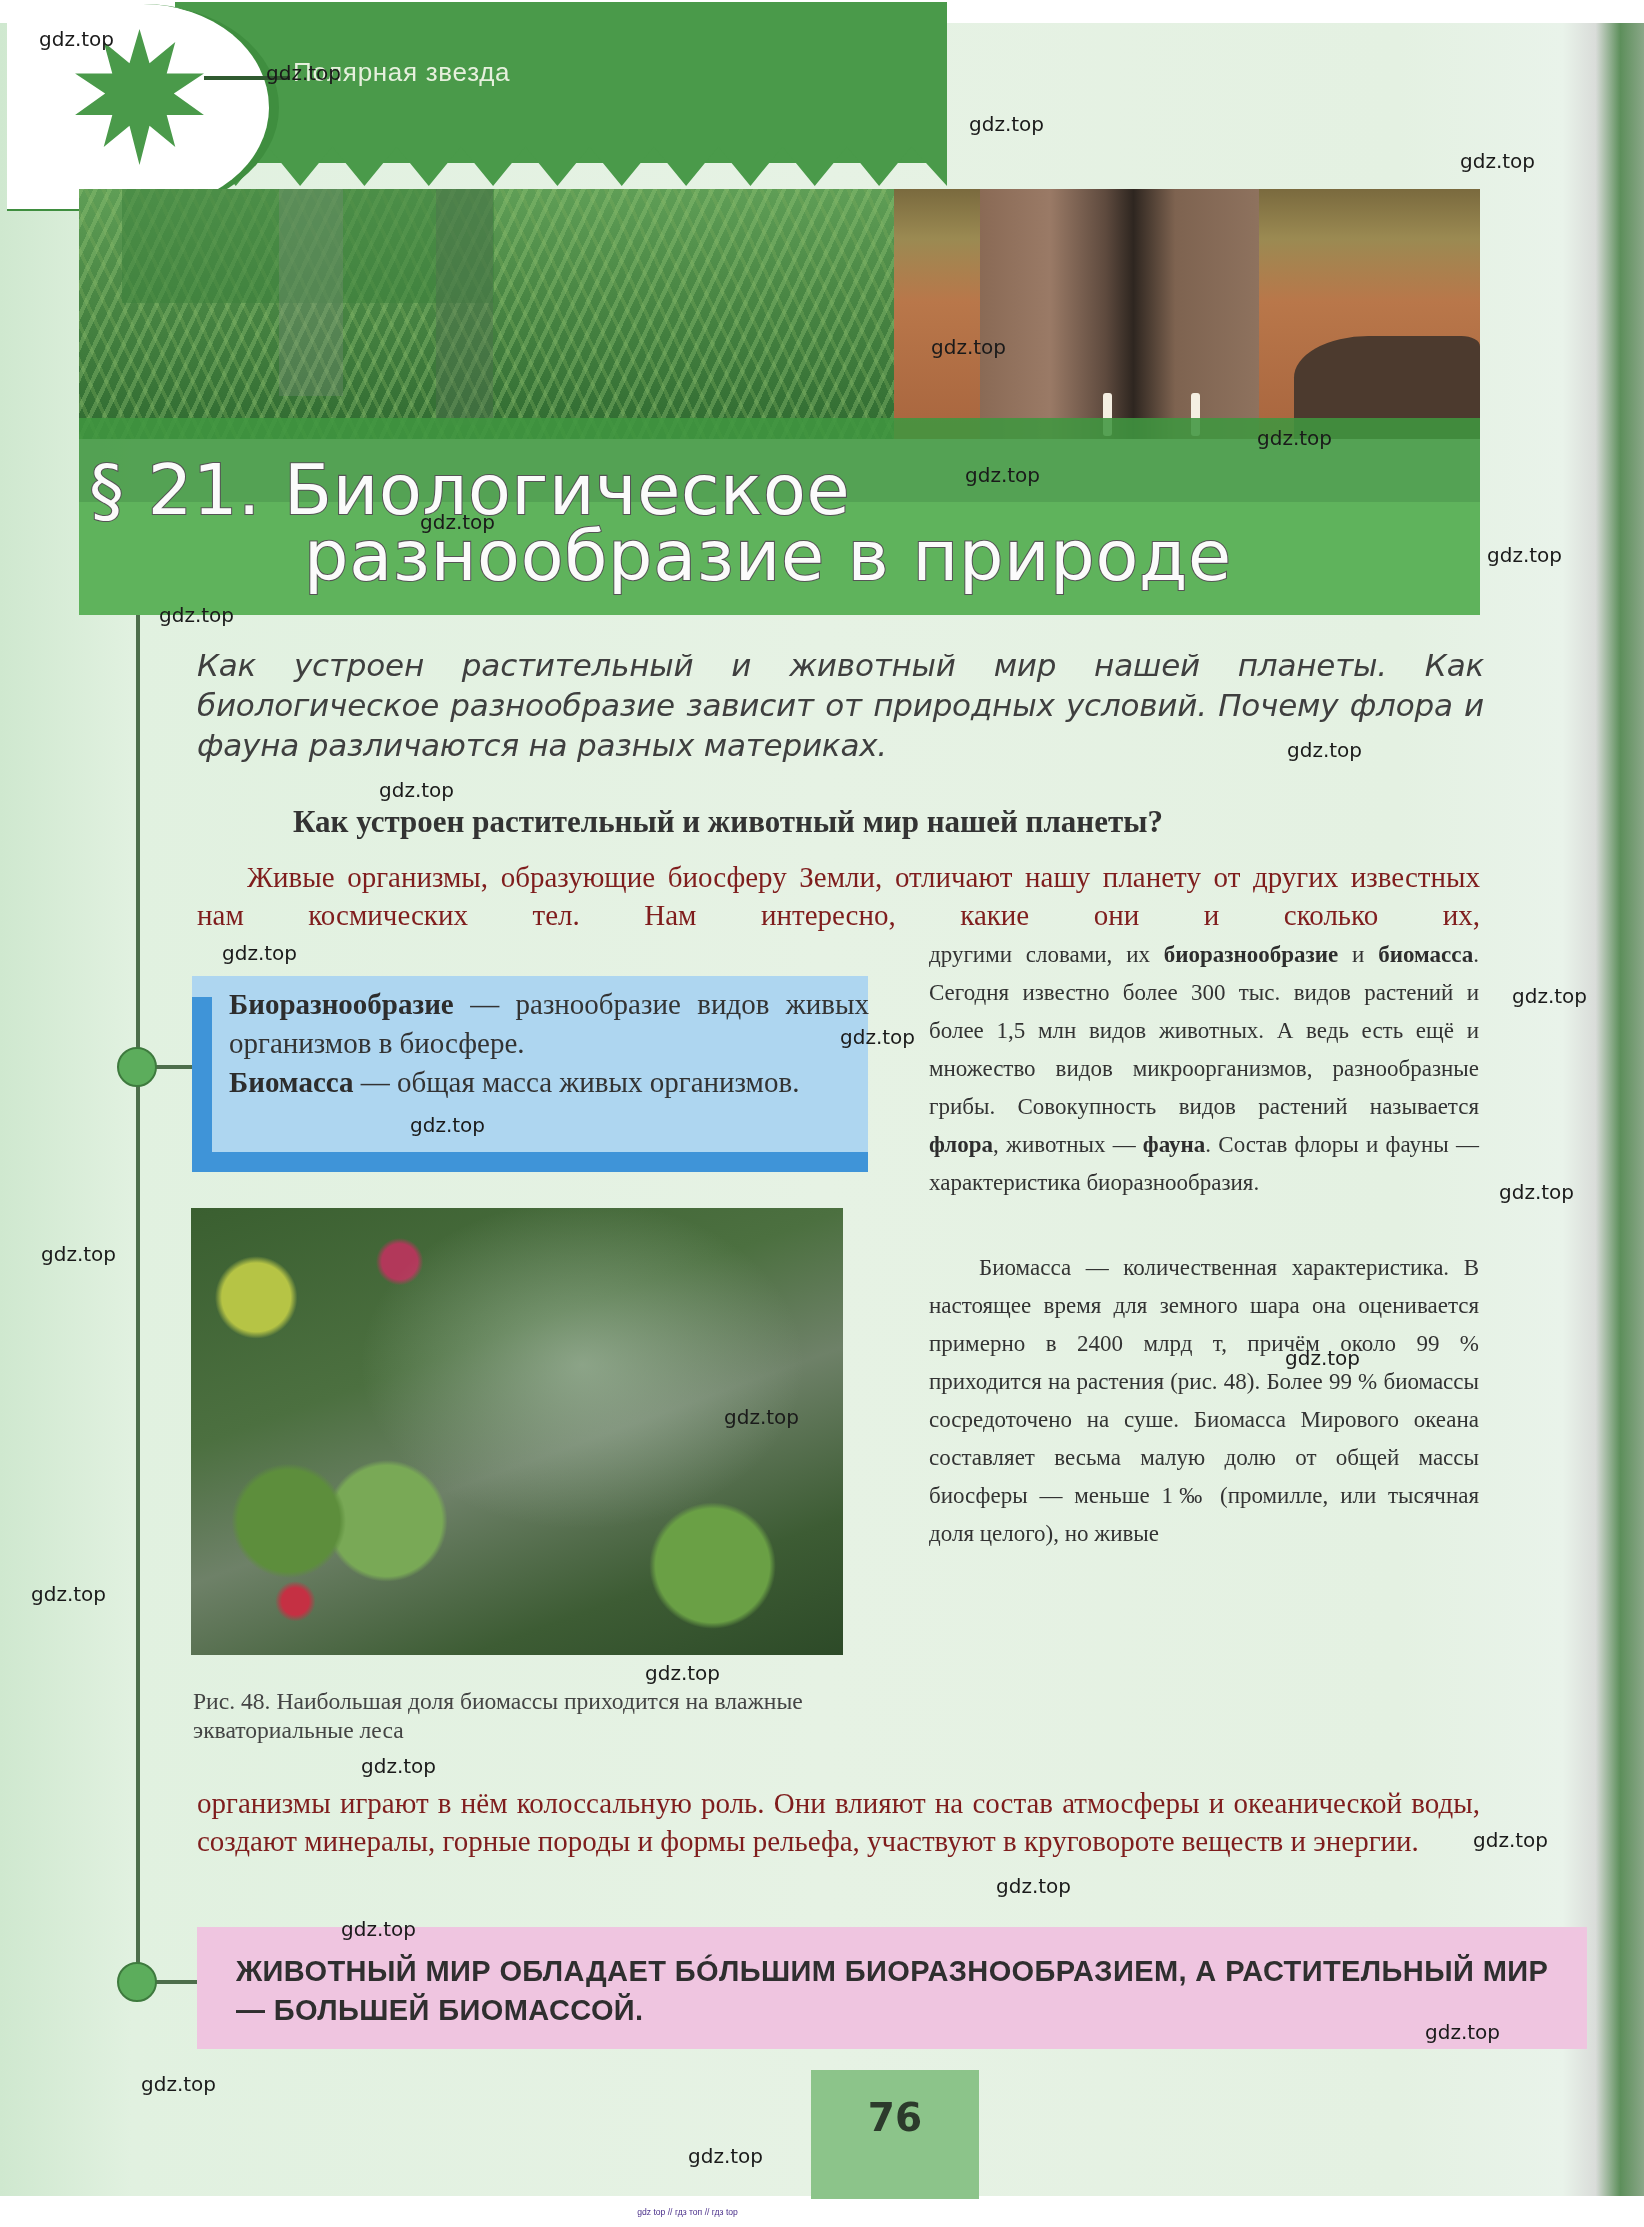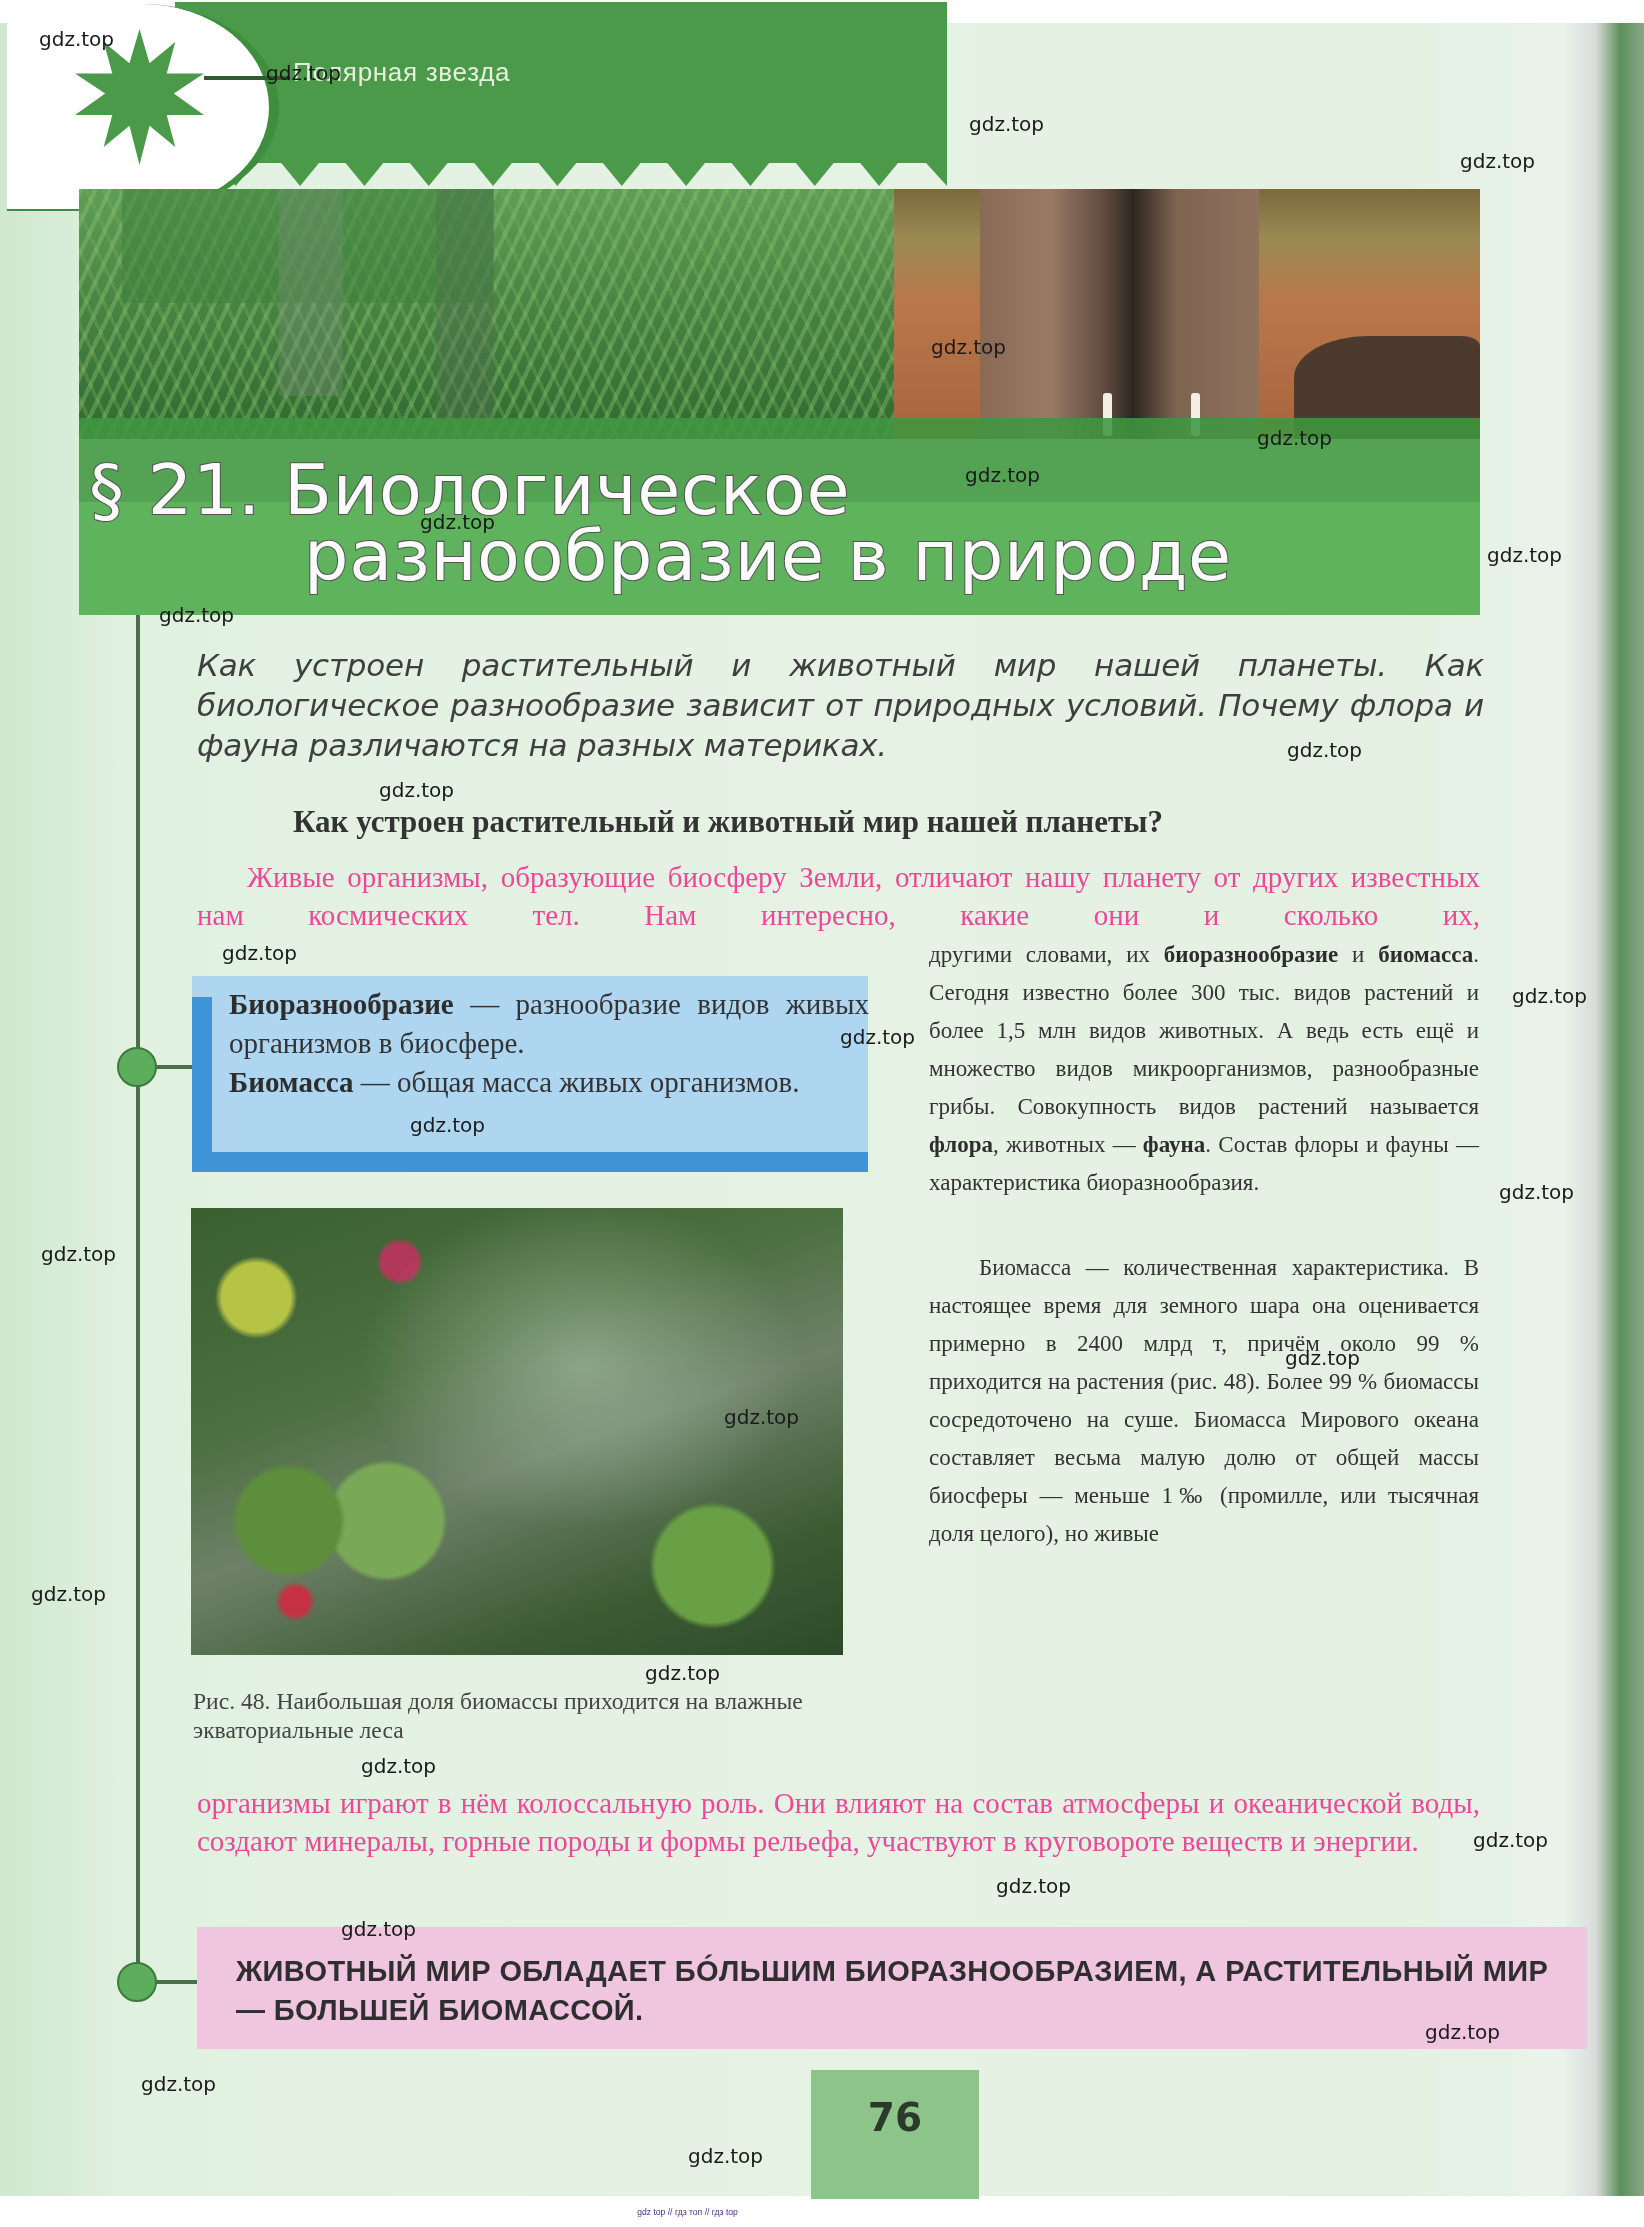--- a/index.html
+++ b/index.html
@@ -55,21 +55,21 @@
   .node-tick { position: absolute; height: 3.6px; background: #4d6e4b; }
   .node-tick-1 { left: 154px; top: 1065px; width: 39px; }
   .node-tick-2 { left: 154px; top: 1980px; width: 54px; }
 
   
   .intro { position: absolute; left: 197px; top: 645px; width: 1287px; font-family: "DejaVu Sans", sans-serif; font-style: italic;
            font-size: 31px; line-height: 40px; color: #3f3f3f; text-align: justify; text-align-last: left; letter-spacing: -0.2px; }
 
   .subheading { position: absolute; left: 293px; top: 804px; font-family: "Liberation Serif", serif; font-weight: bold; font-size: 31px; color: #333; }
 
-  .para { position: absolute; font-family: "Liberation Serif", serif; font-size: 29px; line-height: 38px; color: #ec4899; text-align: justify; }
+  .para { position: absolute; font-family: "Liberation Serif", serif; font-size: 29px; line-height: 38px; color: #7f1d1d; text-align: justify; }
   .para-lead { left: 197px; top: 858px; width: 1283px; text-indent: 50px; text-align-last: justify; }
   .col-right { position: absolute; left: 929px; top: 936px; width: 550px; }
   .col-right p { font-family: "Liberation Serif", serif; font-size: 23px; line-height: 38px; color: #333; text-align: justify; }
   .col-right p.indent { text-indent: 50px; margin-top: 47px; }
   .para-bottom { left: 197px; top: 1784px; width: 1283px; text-align-last: left; }
   b { font-weight: bold; color: #2d2d2d; }
 
   
   .def-box { position: absolute; left: 192px; top: 976px; width: 676px; height: 194px; background: #aed6f0; }
   .def-bar-left { position: absolute; left: 192px; top: 997px; width: 20px; height: 175px; background: #3f94d8; }

